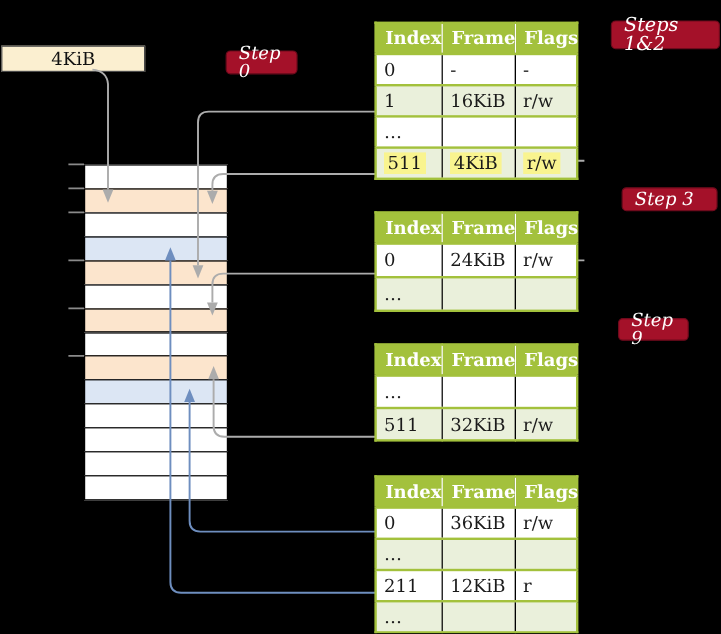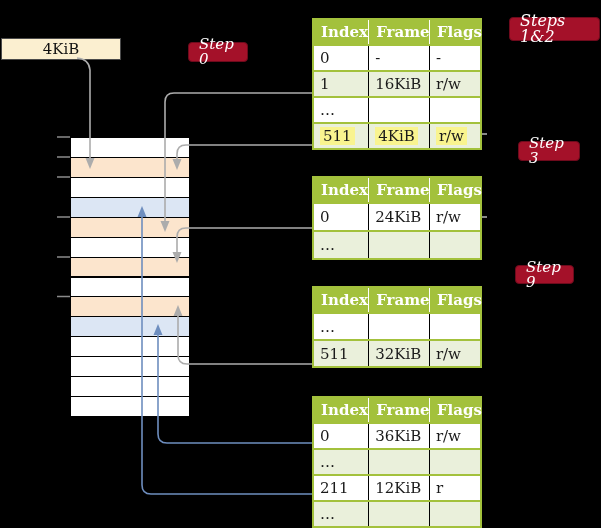--- a/index.html
+++ b/index.html
@@ -18,21 +18,21 @@
   
   .badge {
     position:absolute; background:var(--badge-red);
     border:1px solid var(--badge-border); border-radius:4px;
     color:#fff; font-size:15px; line-height:1;
     display:flex; align-items:center; justify-content:flex-start;
     padding:0 10px; box-sizing:border-box;font-style:italic;
   }
   #badge-step0  { left:188px; top:42px;  width:60px; height:20px; }
   #badge-steps12{ left:509px; top:17px;  width:91px; height:24px; font-size:16px; }
-  #badge-step3  { left:518px; top:141px; width:62px; height:20px; }
+  #badge-step3  { left:518px; top:156px; width:80px; height:20px; }
   #badge-step4  { left:515px; top:265px; width:59px; height:19px; }
   
   #memory {
     position:absolute; left:70px; top:137px; width:120px; height:279px;
   }
   .frame {
     position:absolute; left:0; right:0;
     border:1px solid #000; box-sizing:border-box;
   }
   .frame.free       { background:var(--frame-free); }

